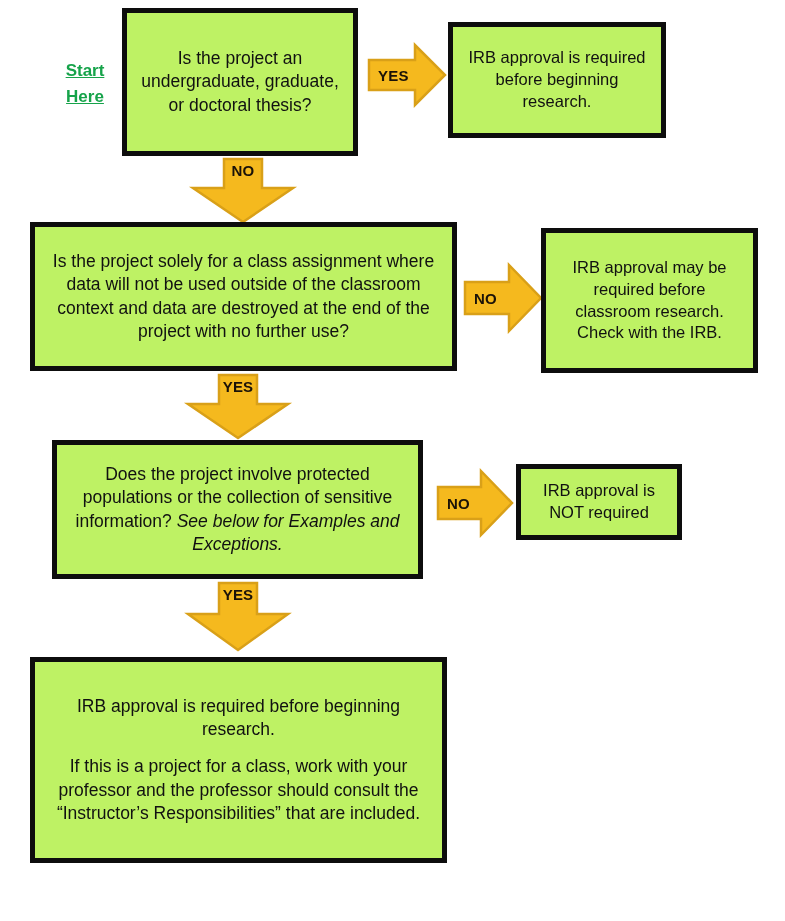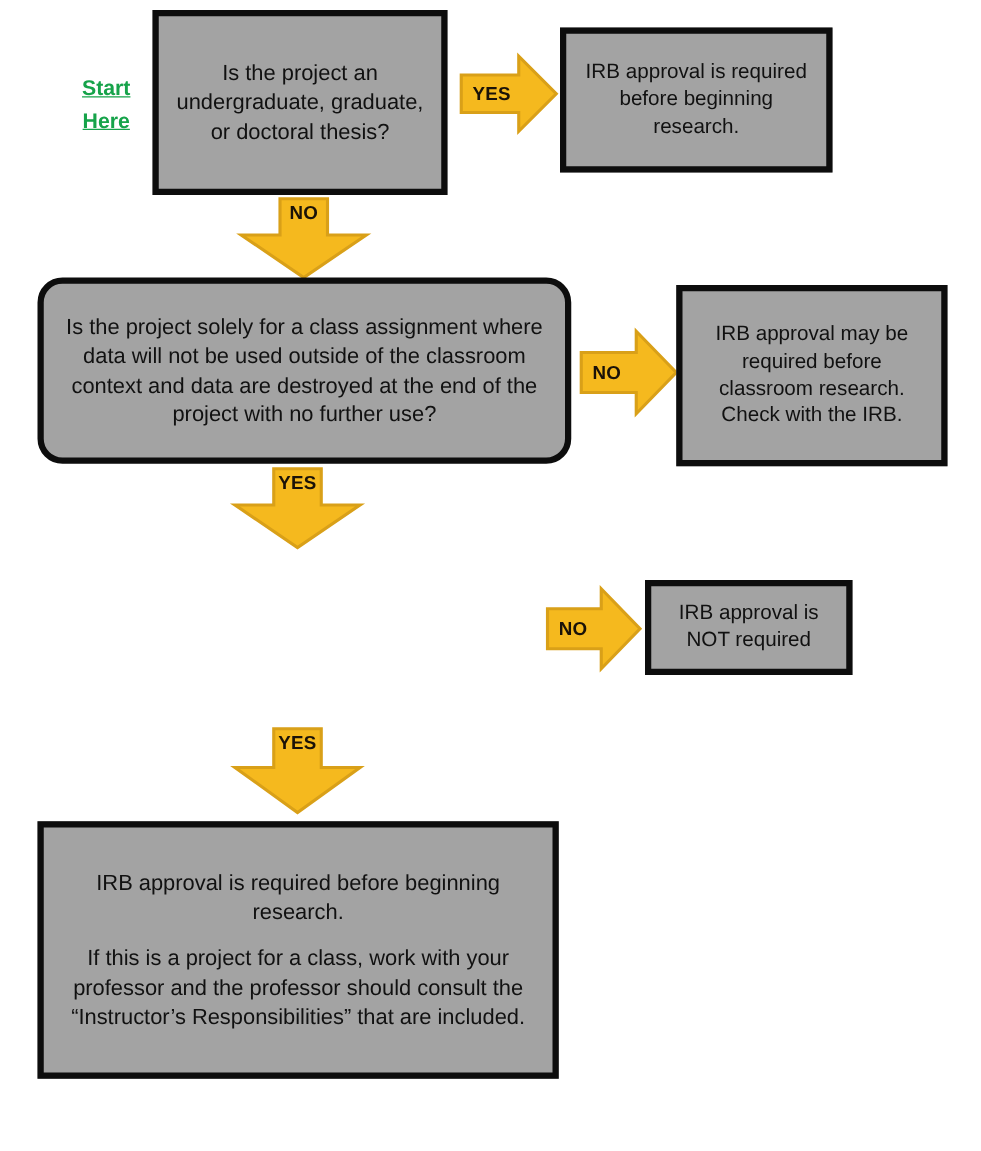--- a/index.html
+++ b/index.html
@@ -16,21 +16,21 @@
     width: 785px;
     height: 921px;
     background: #ffffff;
     overflow: hidden;
   }
 
   
   .box {
     position: absolute;
     box-sizing: border-box;
-    background: #a3a3a3;
+    background: #bef264;
     border: 5px solid #0d0d0d;
     display: flex;
     align-items: center;
     justify-content: center;
     text-align: center;
     color: #111111;
     font-family: "Liberation Sans", sans-serif;
     line-height: 1.32;
     z-index: 3;
   }
@@ -130,21 +130,21 @@
     </div>
   </div>
 
   <div class="arrow down" style="left:191px; top:158px; width:104px; height:66px;">
     <svg width="104" height="66" viewBox="0 0 104 66" aria-hidden="true">
       <polygon points="33,1 71,1 71,30 102,30 52,64 2,30 33,30" fill="#F5B91E" stroke="#D9A018" stroke-width="2.5" stroke-linejoin="miter"></polygon>
     </svg>
     <span class="arrow-label">NO</span>
   </div>
 
-  <div class="box" style="left:30px; top:222px; width:427px; height:149px; font-size:17.5px;border-radius:20px;">
+  <div class="box" style="left:30px; top:222px; width:427px; height:149px; font-size:17.5px;">
     <div class="inner">
       <p>Is the project solely for a class assignment where data will not be used outside of the classroom context and data are destroyed at the end of the project with no further use?</p>
     </div>
   </div>
 
   <div class="arrow right" style="left:464px; top:264px; width:78px; height:68px;">
     <svg width="78" height="68" viewBox="0 0 78 68" aria-hidden="true">
       <polygon points="1,18 45,18 45,1 77,34 45,67 45,50 1,50" fill="#F5B91E" stroke="#D9A018" stroke-width="2.5" stroke-linejoin="miter"></polygon>
     </svg>
     <span class="arrow-label">NO</span>
@@ -156,20 +156,25 @@
     </div>
   </div>
 
   <div class="arrow down" style="left:186px; top:374px; width:104px; height:66px;">
     <svg width="104" height="66" viewBox="0 0 104 66" aria-hidden="true">
       <polygon points="33,1 71,1 71,30 102,30 52,64 2,30 33,30" fill="#F5B91E" stroke="#D9A018" stroke-width="2.5" stroke-linejoin="miter"></polygon>
     </svg>
     <span class="arrow-label">YES</span>
   </div>
 
+  <div class="box" style="left:52px; top:440px; width:371px; height:139px; font-size:17.5px;">
+    <div class="inner">
+      <p><span>Does the project involve protected populations or the collection of sensitive information? </span><span class="italic">See below for Examples and Exceptions.</span></p>
+    </div>
+  </div>
 
   <div class="arrow right" style="left:437px; top:470px; width:76px; height:66px;">
     <svg width="76" height="66" viewBox="0 0 76 66" aria-hidden="true">
       <polygon points="1,17 44,17 44,1 75,33 44,65 44,49 1,49" fill="#F5B91E" stroke="#D9A018" stroke-width="2.5" stroke-linejoin="miter"></polygon>
     </svg>
     <span class="arrow-label">NO</span>
   </div>
 
   <div class="box" style="left:516px; top:464px; width:166px; height:76px; font-size:16.5px;">
     <div class="inner">

